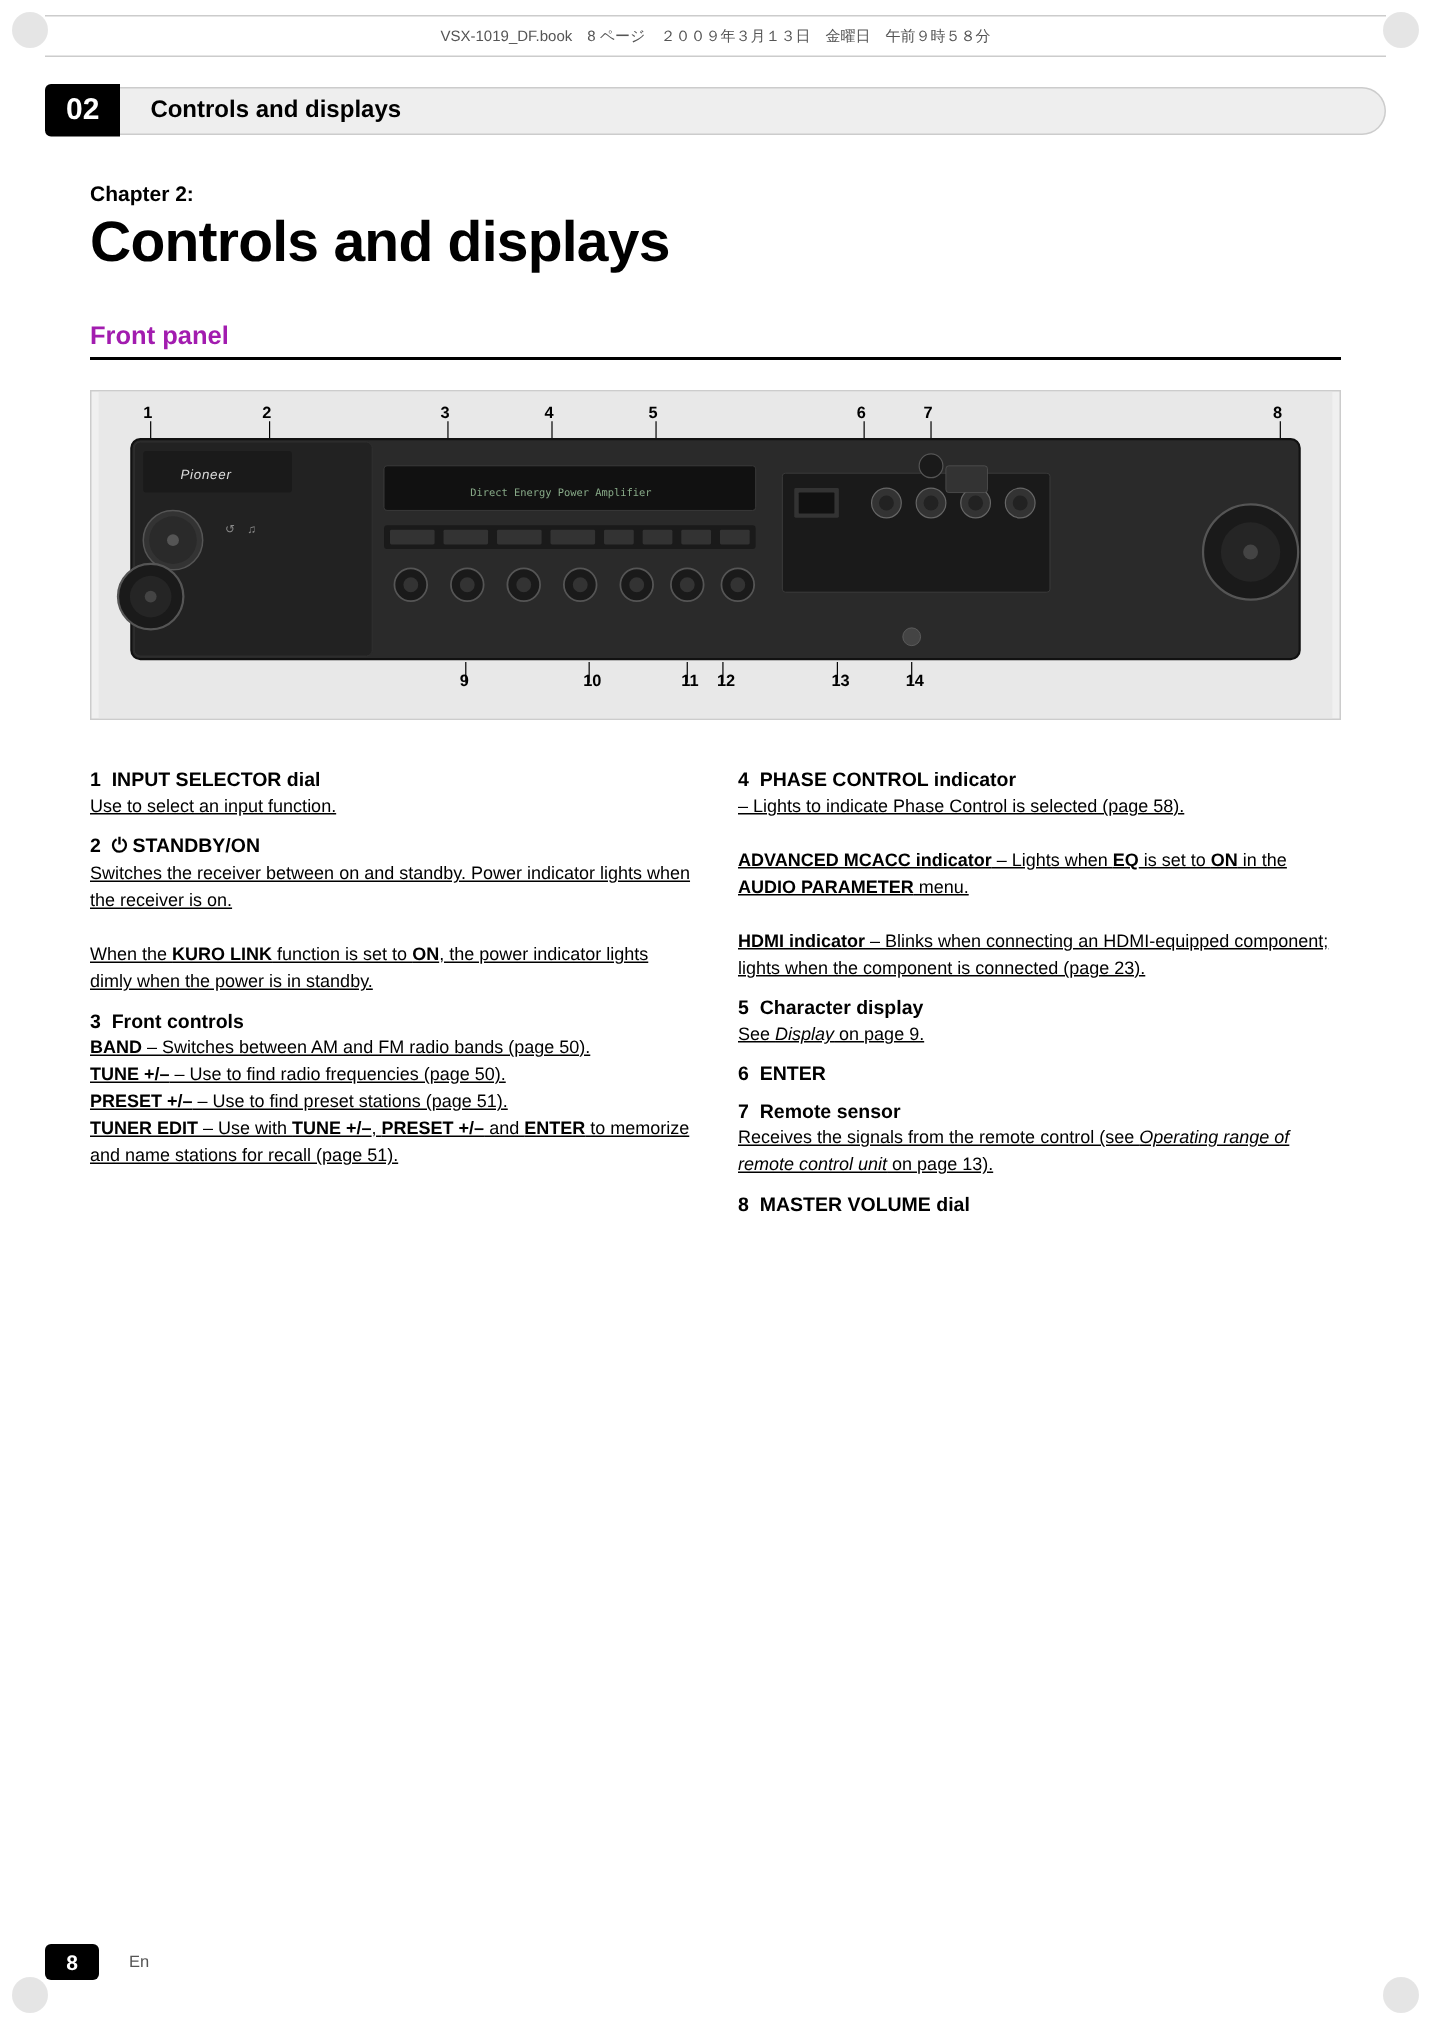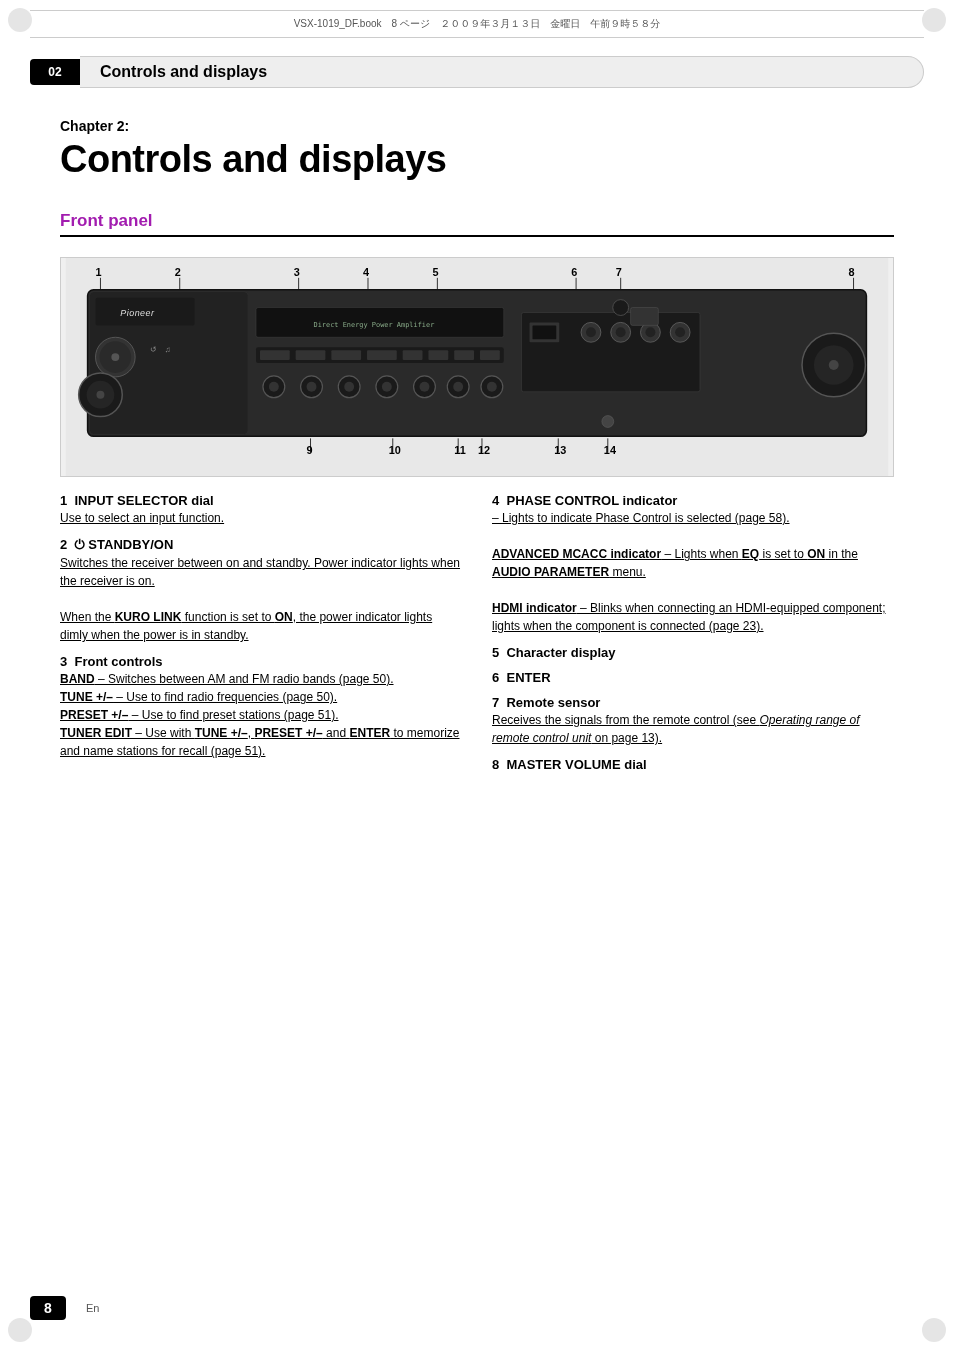--- a/index.html
+++ b/index.html
@@ -30,21 +30,21 @@
     .chapter-banner {
       display: flex;
       align-items: center;
       margin: 18px 30px 0 30px;
       background: #fff;
     }
     .chapter-num {
       background: #000;
       color: #fff;
       font-weight: bold;
-      font-size: 12px;
+      font-size: 20px;
       padding: 6px 14px;
       border-radius: 4px 0 0 4px;
       min-width: 50px;
       text-align: center;
     }
     .chapter-title-banner {
       background: #eee;
       border: 1px solid #ccc;
       border-left: none;
       padding: 6px 20px;
@@ -100,20 +100,21 @@
     }
 
     
     .descriptions {
       display: flex;
       gap: 30px;
       margin-top: 8px;
     }
     .desc-col {
       flex: 1;
+      margin-top: 16px;
     }
 
     .desc-item {
       margin-bottom: 10px;
     }
     .desc-item .item-num {
       font-weight: bold;
       font-size: 13px;
     }
     .desc-item .item-title {
@@ -341,20 +342,23 @@
         <span class="item-num">4&nbsp;&nbsp;</span><span class="item-title">PHASE CONTROL indicator</span>
         <div class="item-body">
           – Lights to indicate Phase Control is selected (page 58).<br><br>
           <b>ADVANCED MCACC indicator</b> – Lights when <b>EQ</b> is set to <b>ON</b> in the <b>AUDIO PARAMETER</b> menu.<br><br>
           <b>HDMI indicator</b> – Blinks when connecting an HDMI-equipped component; lights when the component is connected (page 23).
         </div>
       </div>
 
       <div class="desc-item">
         <span class="item-num">5&nbsp;&nbsp;</span><span class="item-title">Character display</span>
+        <div class="item-body">
+          See <i>Display</i> on page 9.
+        </div>
       </div>
 
       <div class="desc-item">
         <span class="item-num">6&nbsp;&nbsp;</span><span class="item-title">ENTER</span>
       </div>
 
       <div class="desc-item">
         <span class="item-num">7&nbsp;&nbsp;</span><span class="item-title">Remote sensor</span>
         <div class="item-body">
           Receives the signals from the remote control (see <i>Operating range of remote control unit</i> on page 13).

